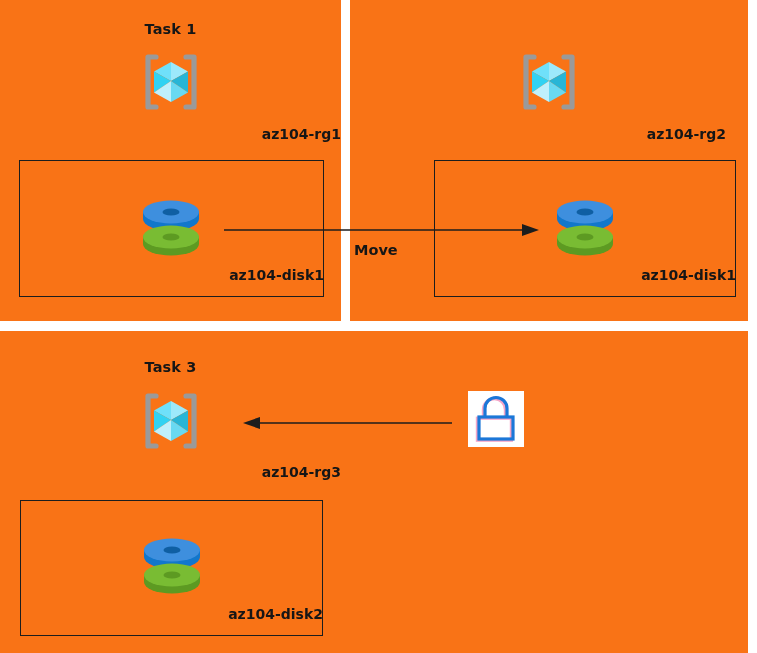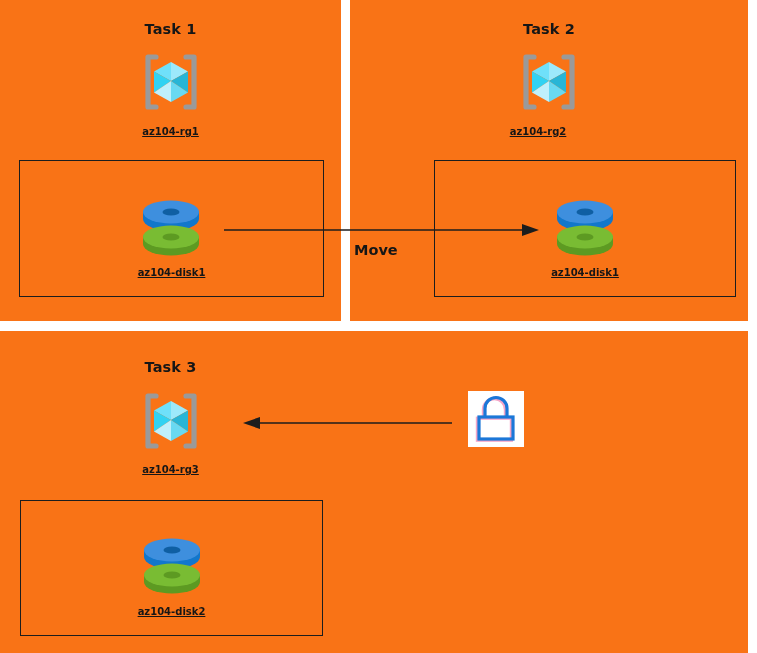--- a/index.html
+++ b/index.html
@@ -8,22 +8,22 @@
   .stage{position:absolute;left:0;top:0;width:757px;height:653px;}
 
   .panel{position:absolute;background:#f97316;}
   #panel-task1{left:0px;  top:0px;  width:341px; height:321px;}
   #panel-task2{left:350px;top:0px;  width:398px; height:321px;}
   #panel-task3{left:0px;  top:331px;width:748px; height:322px;}
 
   .task-title{position:absolute;font-size:14.5px;font-weight:bold;color:#161616;
               text-align:center;letter-spacing:.1px;white-space:nowrap;}
 
-  .res-label{position:absolute;font-size:10px;font-weight:bold;color:#161616;
-             text-align:center;white-space:nowrap;text-decoration:underline;}
+  .res-label{position:absolute;font-size:14px;font-weight:bold;color:#161616;
+             text-align:right;white-space:nowrap;}
 
   .inner-box{position:absolute;border:1.6px solid #1d1d1d;background:transparent;
              box-sizing:border-box;}
 
   
   .rg-icon{position:absolute;width:62px;height:62px;}
   .rg-icon svg{display:block;width:62px;height:62px;}
 
   
   .disk-icon{position:absolute;width:64px;height:62px;}
@@ -82,21 +82,20 @@
         <ellipse cx="32" cy="40" rx="28" ry="11.5" fill="#79BC33"></ellipse>
         <ellipse cx="32" cy="40" rx="8.5" ry="3.6" fill="#5D9A22"></ellipse>
       </svg>
     </div>
 
     <div class="res-label" style="left:19px;top:267px;width:305px;">az104-disk1</div>
   </div>
 
   <div class="panel" id="panel-task2">
 
-    <div class="task-title" style="left:0px;top:21px;width:398px;">Task 2</div>
 
     <div class="rg-icon" style="left:168px;top:51px;">
       <svg viewBox="0 0 62 62" xmlns="http://www.w3.org/2000/svg">
         <path d="M16 6 L8 6 L8 56 L16 56" fill="none" stroke="#9A9A9A" stroke-width="5.2" stroke-linecap="round" stroke-linejoin="round"></path>
         <path d="M46 6 L54 6 L54 56 L46 56" fill="none" stroke="#9A9A9A" stroke-width="5.2" stroke-linecap="round" stroke-linejoin="round"></path>
         <polygon points="31,11 48,20.5 31,30" fill="#9CE9FB"></polygon>
         <polygon points="31,11 14,20.5 31,30" fill="#6FE0FA"></polygon>
         <polygon points="14,20.5 14,41.5 31,30" fill="#32D2F2"></polygon>
         <polygon points="48,20.5 48,41.5 31,30" fill="#28B5D6"></polygon>
         <polygon points="14,41.5 31,51 31,30" fill="#BFF0FC"></polygon>

